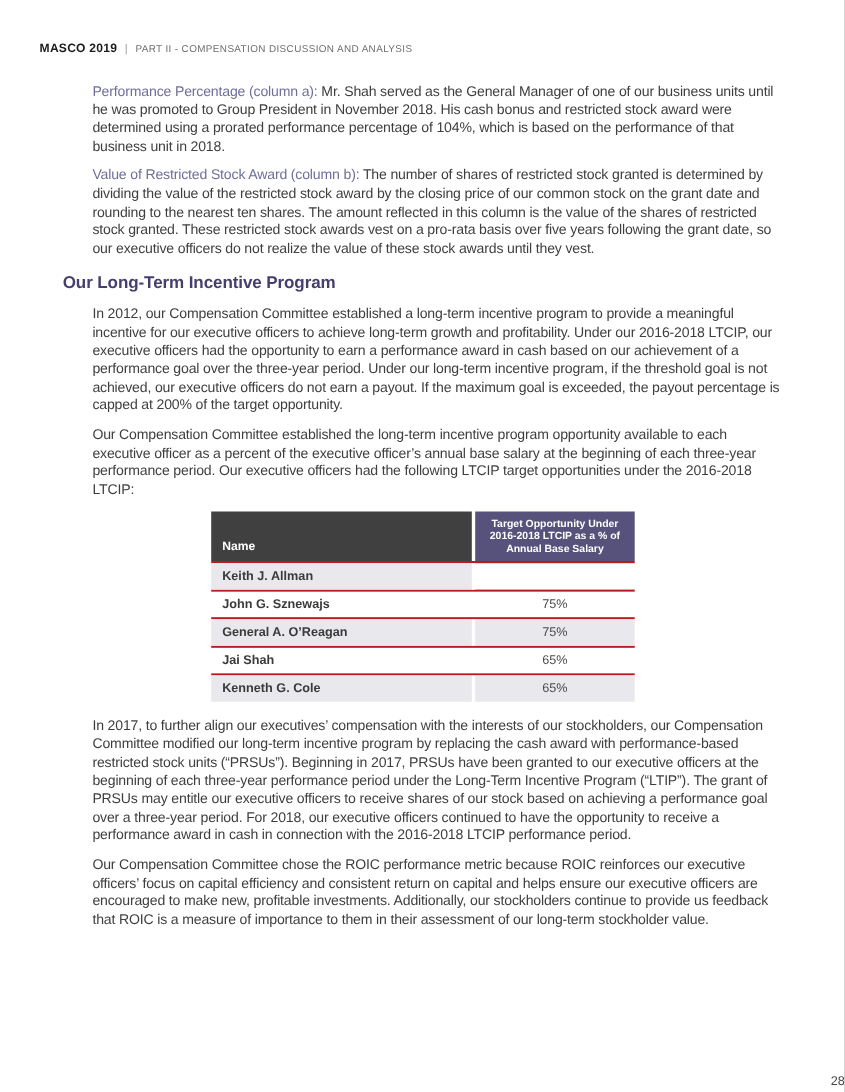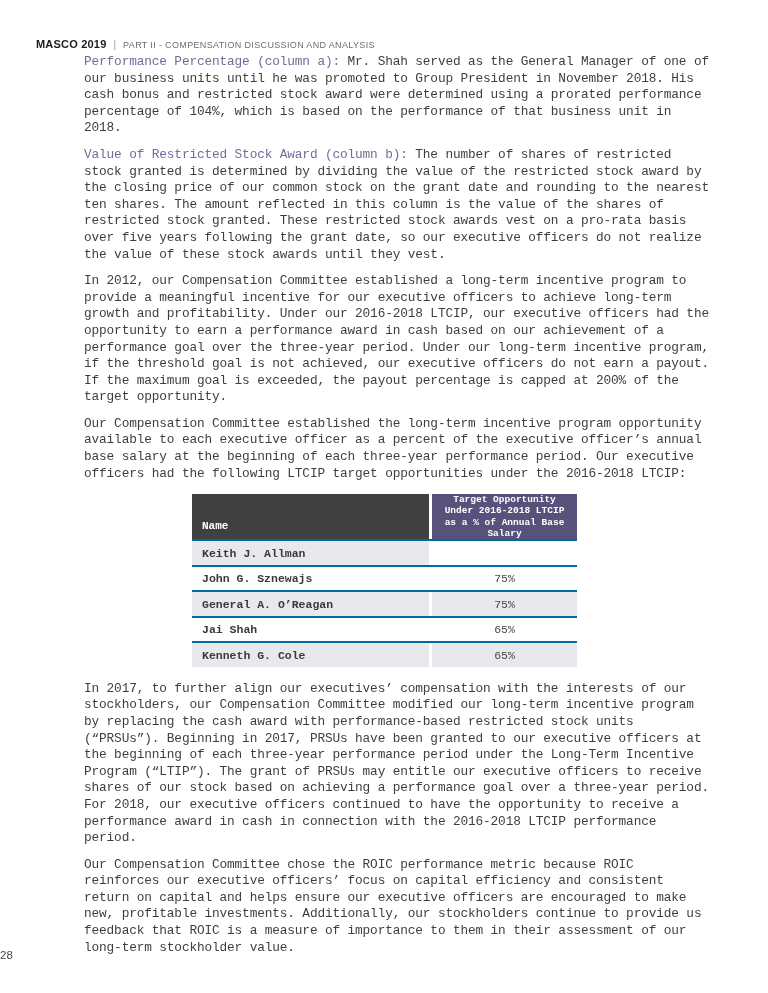--- a/index.html
+++ b/index.html
@@ -30,21 +30,21 @@
     color: #1b1b1b;
     letter-spacing: 0.2px;
   }
   .pipe { color: #9a9a9a; font-size: 10px; }
   .part-title {
     font-size: 9px;
     color: #6e6e6e;
     letter-spacing: 0.35px;
   }
   
-  .content { position: absolute; left: 0; top: 44px; width: 768px; font-family: Liberation Mono, monospace; }
+  .content { position: absolute; left: 0; top: 65px; width: 768px; }
   p.copy {
     margin: 10px 0 10px 84px;
     width: 628px;
     font-size: 12.8px;
     line-height: 16.6px;
     letter-spacing: -0.15px;
     color: #3f3e3e;
   }
   .lead-in { color: #6f6e99; }
   h2.section-title {
@@ -92,21 +92,21 @@
     font-weight: bold;
     font-size: 9.5px;
     line-height: 11.5px;
     text-align: center;
     display: flex;
     align-items: center;
     justify-content: center;
     padding: 4px 6px;
     height: 45px;
   }
-  .t-row { display: flex; height: 25.5px; border-top: 2px solid #0369a1; }
+  .t-row { display: flex; height: 25.5px; border-top: 2px solid #b91c1c; }
   .t-row:first-of-type { border-top: none; }
   .t-row.alt .td-name, .t-row.alt .td-target { background: #e9e9ed; }
   .td-name {
     flex: 0 0 237px;
     display: flex;
     align-items: center;
     padding-left: 10px;
     font-weight: bold;
     color: #3a3a3a;
     font-size: 11.5px;
@@ -118,23 +118,23 @@
     align-items: center;
     justify-content: center;
     color: #4a4a4a;
     font-size: 11.5px;
     background: #ffffff;
   }
   
   .doc-footer {
     position: absolute;
     left: 0;
-    top: 949px;
+    top: 977px;
     width: 768px;
-    text-align: left;
+    text-align: right;
     font-size: 11.5px;
     color: #4a4a4a;
   }
 </style>
 </head>
 <body>
 
 <div class="page">
 
   <div class="doc-header">
@@ -142,20 +142,21 @@
     <span class="pipe">|</span>
     <span class="part-title">PART II - COMPENSATION DISCUSSION AND ANALYSIS</span>
   </div>
 
   <div class="content">
 
     <p class="copy"><span class="lead-in">Performance Percentage (column a):</span><span> Mr. Shah served as the General Manager of one of our business units until he was promoted to Group President in November 2018. His cash bonus and restricted stock award were determined using a prorated performance percentage of 104%, which is based on the performance of that business unit in 2018.</span></p>
 
     <p class="copy"><span class="lead-in">Value of Restricted Stock Award (column b):</span><span> The number of shares of restricted stock granted is determined by dividing the value of the restricted stock award by the closing price of our common stock on the grant date and rounding to the nearest ten shares. The amount reflected in this column is the value of the shares of restricted stock granted. These restricted stock awards vest on a pro-rata basis over five years following the grant date, so our executive officers do not realize the value of these stock awards until they vest.</span></p>
 
+    <h2 class="section-title">Our Long-Term Incentive Program</h2>
 
 
     <p class="copy">In 2012, our Compensation Committee established a long-term incentive program to provide a meaningful incentive for our executive officers to achieve long-term growth and profitability. Under our 2016-2018 LTCIP, our executive officers had the opportunity to earn a performance award in cash based on our achievement of a performance goal over the three-year period. Under our long-term incentive program, if the threshold goal is not achieved, our executive officers do not earn a payout. If the maximum goal is exceeded, the payout percentage is capped at 200% of the target opportunity.</p>
 
     <p class="copy">Our Compensation Committee established the long-term incentive program opportunity available to each executive officer as a percent of the executive officer’s annual base salary at the beginning of each three-year performance period. Our executive officers had the following LTCIP target opportunities under the 2016-2018 LTCIP:</p>
 
     <div class="ltcip-table">
       <div class="t-head">
         <div class="th-name">Name</div>
         <div class="t-cell-gap"></div>

